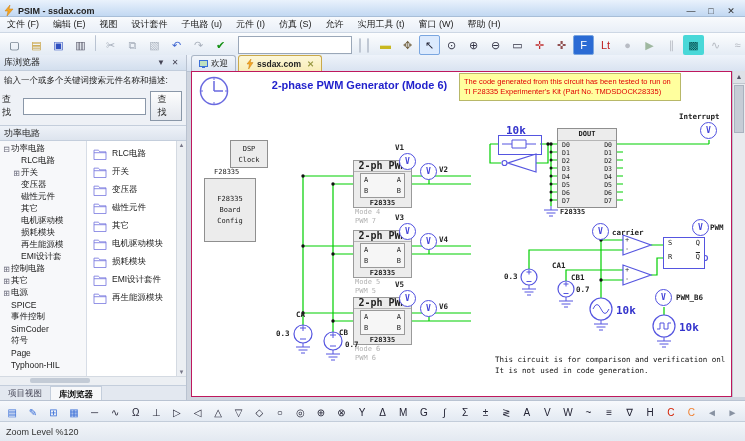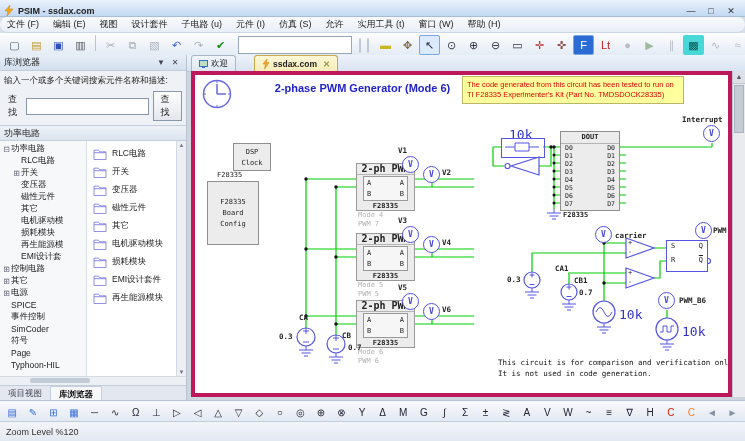--- a/index.html
+++ b/index.html
@@ -1,69 +1,69 @@
 <!DOCTYPE html>
 <html><head>
 <meta charset="utf-8">
 <style>
   html,body{margin:0;padding:0;}
   body{width:745px;height:441px;overflow:hidden;font-family:"Liberation Sans",sans-serif;background:#d8dde6;position:relative;font-size:9px;color:#222;}
   .titlebar{height:16px;background:linear-gradient(#eaf2fc,#c2d8f2);display:flex;align-items:flex-end;padding:0 4px;border-bottom:1px solid #a8bed8;}
   .titlebar .ttl{font-weight:bold;font-size:9px;margin-left:4px;flex:1;}
   .winbtn{width:20px;text-align:center;font-size:9px;color:#333;cursor:default;}
-  .menubar{height:15px;background:linear-gradient(#f8fafd,#e9eff7);display:flex;align-items:center;border-bottom:1px solid #cdd7e4;border-radius:8px;}
+  .menubar{height:15px;background:linear-gradient(#f8fafd,#e9eff7);display:flex;align-items:center;border-bottom:1px solid #cdd7e4;}
   .menubar .mitem{padding:0 7px;font-size:9px;white-space:nowrap;}
   .toolbar{height:24px;background:linear-gradient(#fcfdfe,#e2eaf4);display:flex;align-items:center;padding:0 4px;border-bottom:1px solid #c3cdda;gap:1px;}
   .tbtn{width:19px;height:18px;display:flex;align-items:center;justify-content:center;font-size:11px;border:1px solid transparent;border-radius:2px;}
   .tbtn.sel{border:1px solid #7aa6e0;background:#dceafd;}
   .tbtn.sep{width:1px;height:16px;background:#b9c3d2;margin:0 3px;border:none;}
   .tbtn span{line-height:1;}
   .tb-input{width:108px;height:14px;border:1px solid #9aa7b8;background:#fff;margin:0 6px;}
   .tb-pill{width:46px;height:13px;background:#dfe4ec;border:1px solid #c0c8d4;border-radius:2px;margin-right:5px;}
   .main{position:absolute;top:55px;left:0;right:0;height:345px;display:flex;}
   
   .sidebar{width:186px;background:#eef1f6;border-right:1px solid #b9c2d0;display:flex;flex-direction:column;}
   .sb-header{height:15px;background:linear-gradient(#e8eef7,#d3dfee);display:flex;align-items:center;padding:0 4px;border-bottom:1px solid #c2cddc;}
   .sb-header .t{flex:1;font-size:9px;}
   .sb-hbtn{width:14px;text-align:center;font-size:8px;color:#445;}
   .sb-hint{font-size:8.5px;padding:4px 4px 2px 4px;white-space:nowrap;overflow:hidden;}
-  .sb-search{display:flex;align-items:center;gap:4px;padding:2px 4px 4px 8px;}
+  .sb-search{display:flex;align-items:center;gap:4px;padding:2px 4px 4px 2px;}
   .sb-search input{flex:1;height:13px;border:1px solid #8a97a8;background:#fff;font-size:9px;}
   .sb-search .btn{border:1px solid #8a97a8;background:linear-gradient(#fdfdfd,#e3e7ee);padding:1px 7px;font-size:9px;}
   .sb-section{height:14px;line-height:14px;background:linear-gradient(#eef2f8,#dde4ee);border:1px solid #c4cedc;border-left:none;border-right:none;padding:0 4px;font-size:9px;}
   .sb-panels{flex:1;display:flex;overflow:hidden;background:#fff;}
   .sb-tree{width:86px;background:#f7f8fa;border-right:1px solid #d7dde6;overflow:hidden;padding-top:2px;}
   .trow{height:12px;display:flex;align-items:center;font-size:8.5px;white-space:nowrap;overflow:hidden;}
   .texp{width:9px;text-align:center;font-size:8px;color:#667;flex:0 0 9px;}
   .sb-folders{flex:1;background:#fff;overflow:hidden;padding-top:4px;}
   .frow{height:18px;display:flex;align-items:center;gap:5px;padding-left:6px;font-size:8.5px;}
   .ficon{width:14px;height:12px;flex:0 0 14px;}
   .sb-vscroll{width:9px;background:#eceff3;border-left:1px solid #d4dae2;display:flex;flex-direction:column;align-items:center;font-size:6px;color:#778;justify-content:space-between;padding:1px 0;}
   .sb-hscroll{height:8px;background:#eceff3;border-top:1px solid #d4dae2;position:relative;}
   .sb-hscroll .thumb{position:absolute;left:30px;top:1px;width:60px;height:5px;background:#c3cbd6;border-radius:2px;}
   .sb-tabs{height:14px;display:flex;background:#e3e8f0;border-top:1px solid #c4cedc;}
   .sb-tab{padding:0 8px;font-size:8.5px;line-height:14px;color:#445;}
   .sb-tab.active{background:#f7f8fa;font-weight:bold;border:1px solid #c4cedc;border-bottom:none;color:#111;}
   
   .canvas{flex:1;position:relative;background:#cfd5df;}
   .doc-tabs{height:16px;background:linear-gradient(#eef3fa,#d9e3f1);display:flex;align-items:flex-end;padding-left:4px;border-bottom:1px solid #b9c3d2;}
-  .doc-tab{height:15px;display:flex;align-items:center;gap:3px;padding:0 7px;font-size:8.5px;border:1px solid #aab6c6;border-bottom:none;border-radius:3px 3px 0 0;background:linear-gradient(#f2f6fb,#dde6f2);margin-right:18px;}
+  .doc-tab{height:15px;display:flex;align-items:center;gap:3px;padding:0 7px;font-size:8.5px;border:1px solid #aab6c6;border-bottom:none;border-radius:3px 3px 0 0;background:linear-gradient(#f2f6fb,#dde6f2);margin-right:2px;}
   .doc-tab.active{background:linear-gradient(#fdf7d8,#f8edb8);font-weight:bold;border-color:#caa94a;}
   .doc-tab .x{margin-left:3px;color:#994;font-weight:bold;}
-  .sheet{position:absolute;left:4px;top:16px;right:13px;bottom:3px;background:#fff;border:4px solid #be185d;overflow:hidden;}
+  .sheet{position:absolute;left:4px;top:16px;right:13px;bottom:3px;background:#fff;border:1px solid #be185d;overflow:hidden;}
   .vscroll{position:absolute;right:0;top:16px;bottom:3px;width:12px;background:#e9ebef;border-left:1px solid #c0c6ce;}
   .vscroll .arr{height:12px;text-align:center;font-size:7px;color:#556;line-height:12px;background:#dde1e7;border-bottom:1px solid #c0c6ce;}
   .vscroll .thumb{margin:1px;height:46px;background:#c6ccd6;border:1px solid #aab2bf;}
   .wires{position:absolute;left:0;top:0;}
   .abs{position:absolute;}
   .sch-title{font-weight:bold;font-size:11px;color:#2222cc;text-align:center;}
   .note{background:#ffff9e;border:1px solid #b8b868;color:#e00000;font-size:7.5px;line-height:1.35;padding:3px 4px;}
   .gbox{background:#ececec;border:1px solid #8f8f8f;font-family:"DejaVu Sans Mono",monospace;font-size:7px;color:#222;text-align:center;display:flex;flex-direction:column;justify-content:center;gap:3px;}
   .mlabel{font-family:"DejaVu Sans Mono",monospace;font-size:7px;color:#222;white-space:nowrap;}
-  .blabel{font-family:"DejaVu Sans Mono",monospace;font-size:13px;font-weight:normal;color:#3333cc;white-space:nowrap;}
+  .blabel{font-family:"DejaVu Sans Mono",monospace;font-size:11px;font-weight:bold;color:#3333cc;white-space:nowrap;}
   .plabel{font-family:"DejaVu Sans Mono",monospace;font-size:7.5px;font-weight:bold;color:#222;white-space:nowrap;}
   .pwm{width:57px;height:46px;background:#ececec;border:1px solid #9a9a9a;position:absolute;}
   .pwm-t{font-family:"DejaVu Sans Mono",monospace;font-size:10px;font-weight:bold;text-align:center;height:10px;line-height:10px;border-bottom:1px solid #b5b5b5;}
   .pwm-body{height:23px;margin:1px 6px;background:#f6f6f6;border:1px solid #9a9a9a;display:flex;justify-content:space-between;padding:0 3px;font-family:"DejaVu Sans Mono",monospace;font-size:7px;}
   .pwm-col{display:flex;flex-direction:column;justify-content:space-around;}
   .pwm-f{font-family:"DejaVu Sans Mono",monospace;font-size:7px;font-weight:bold;text-align:center;}
   .pwm-note{position:absolute;font-family:"DejaVu Sans Mono",monospace;font-size:7px;color:#b2b2b2;line-height:1.3;}
   .probe{position:absolute;width:15px;height:15px;border:1.5px solid #5050e0;border-radius:50%;background:#fff;color:#4444d8;font:bold 8px "DejaVu Sans Mono",monospace;display:flex;align-items:center;justify-content:center;}
   .dout{position:absolute;background:#ececec;border:1px solid #8f8f8f;}
   .dout-t{font-family:"DejaVu Sans Mono",monospace;font-size:7px;font-weight:bold;text-align:center;height:11px;line-height:11px;border-bottom:1px solid #b5b5b5;}

